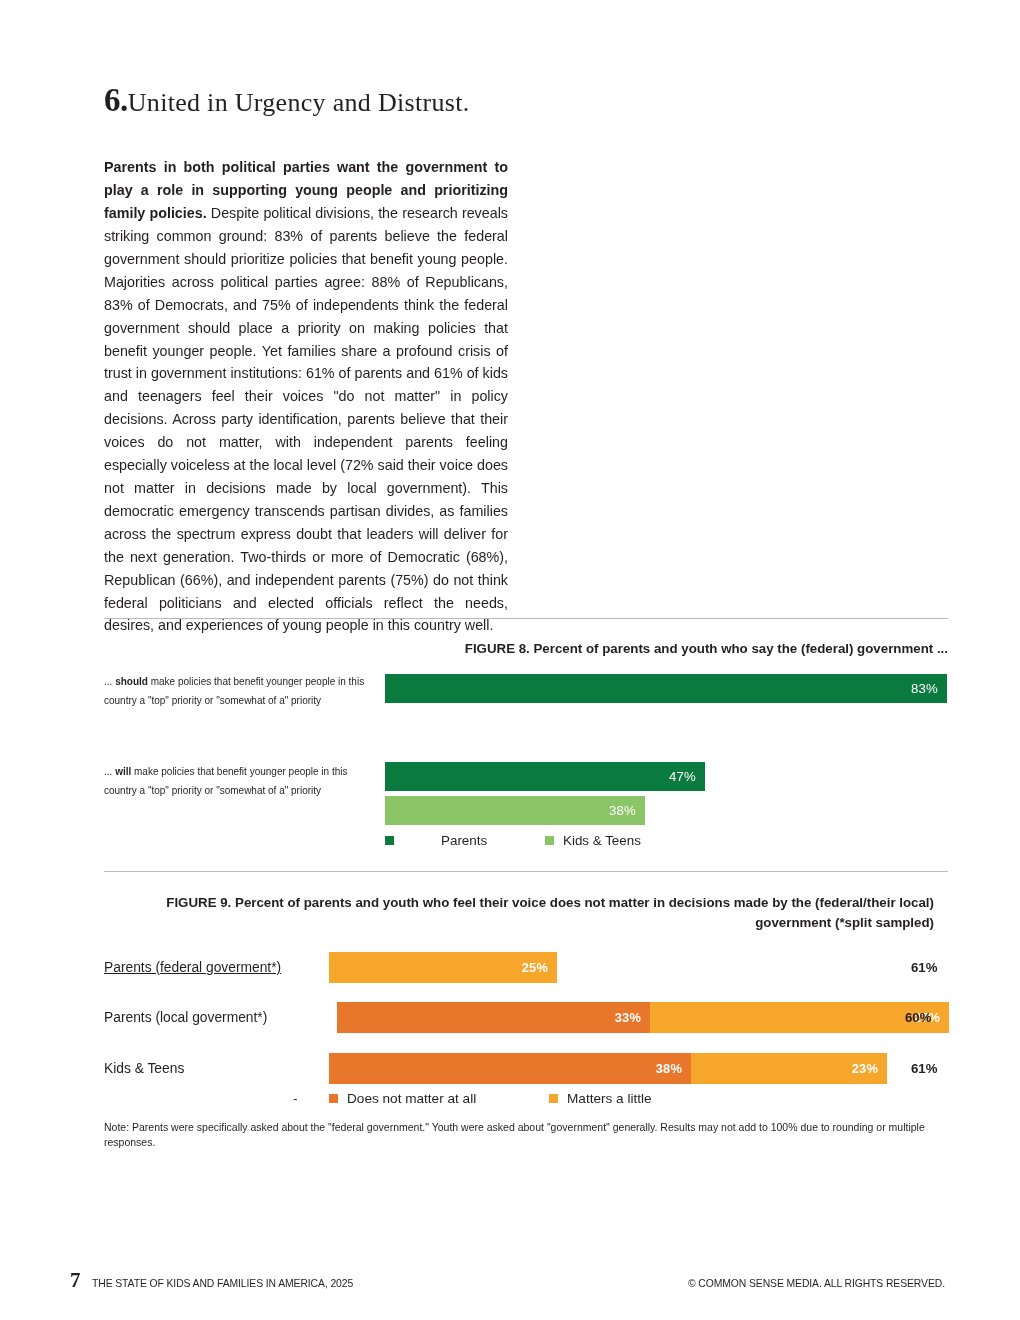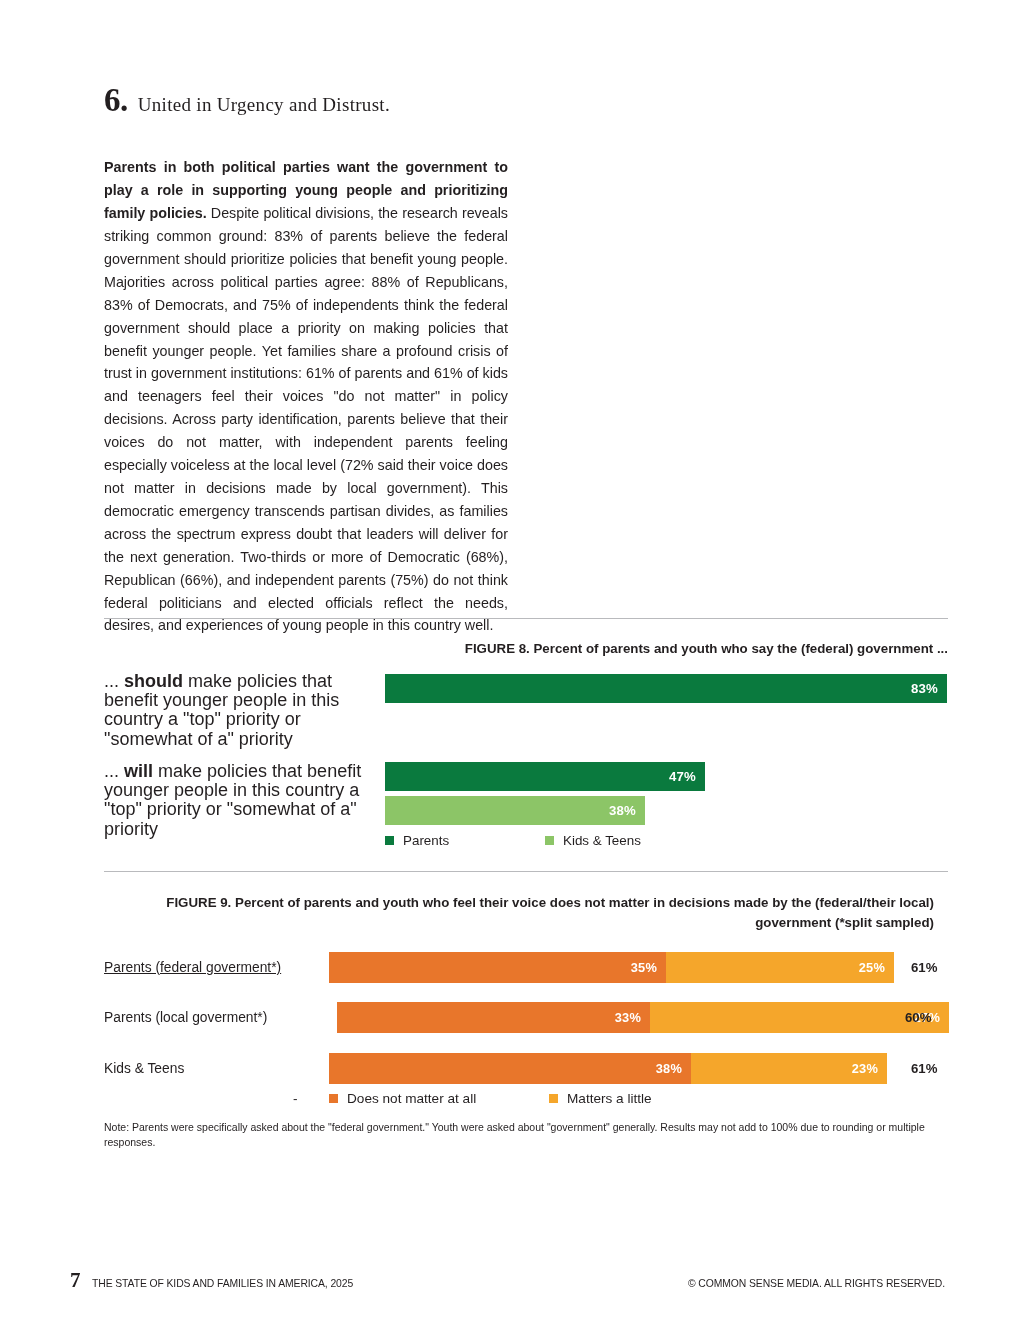--- a/index.html
+++ b/index.html
@@ -30,24 +30,23 @@
     align-items: baseline;
     font-family: "Liberation Serif", serif;
   }
   .section-num {
     font-size: 33px;
     font-weight: bold;
     letter-spacing: -0.5px;
     line-height: 1;
   }
   .section-title {
-    font-size: 19px;
+    font-size: 26px;
     font-weight: normal;
     letter-spacing: 0.3px;
-    margin-left: 10px;
     line-height: 1;
   }
 
   
   .body-col {
     position: absolute;
     left: 104px;
     top: 142px;
     width: 404px;
     font-size: 14.3px;
@@ -80,59 +79,59 @@
     color: #231f20;
     text-align: right;
   }
   .fig8-title { top: 639px; width: 844px; }
   .fig9-title { top: 893px; width: 830px; }
 
   .f8-label {
     position: absolute;
     left: 104px;
     width: 262px;
-    font-size: 18px;
+    font-size: 10px;
     line-height: 19.2px;
     color: #231f20;
   }
   .f8-label b { font-weight: bold; }
   .f8-label.l1 { top: 672px; }
   .f8-label.l2 { top: 762px; }
 
   .f8bar {
     position: absolute;
     left: 385px;
     height: 29px;
     display: flex;
     align-items: center;
     justify-content: flex-end;
   }
   .f8bar span {
     color: #ffffff;
     font-size: 13.2px;
-    font-weight: bold;
+    font-weight: normal;
     padding-right: 9px;
     letter-spacing: 0.2px;
   }
   .f8bar.b1 { top: 674px; width: 562px; background: #0a7a3e; }
   .f8bar.b2 { top: 708px; width: 543px; background: #8cc567; }
   .f8bar.b3 { top: 762px; width: 320px; background: #0a7a3e; }
   .f8bar.b4 { top: 796px; width: 260px; background: #8cc567; }
 
   .f8-legend {
     position: absolute;
     left: 385px;
     top: 833px;
     display: flex;
     align-items: center;
     font-size: 13.4px;
     color: #231f20;
   }
   .lg-item { display: flex; align-items: center; }
-  .lg-item.first { width: 160px; }
+  .lg-item.first { width: 160px; gap: 38px; }
   .lg-swatch {
     width: 9px; height: 9px;
     margin-right: 9px;
     display: inline-block;
   }
   .lg-swatch.dark { background: #0a7a3e; }
   .lg-swatch.light { background: #8cc567; }
 
   
   .f9-label {
@@ -285,23 +284,20 @@
 
   <div class="rule r2"></div>
 
   <div class="fig-title fig9-title">FIGURE 9. Percent of parents and youth who feel their voice does not matter in decisions made by the (federal/their local) government (*split sampled)</div>
 
   <div class="f9-label y1">Parents (federal goverment*)</div>
   <div class="f9-label y2">Parents (local goverment*)</div>
   <div class="f9-label y3">Kids &amp; Teens</div>
 
   <div class="f9row r1">
-    <div class="seg a" style="width:337px">
-        <span>35%</span>
-      </div>
     <div class="seg b" style="width:228px">
         <span>25%</span>
       </div>
   </div>
   <div class="f9-total t1">61%</div>
 
   <div class="f9row r2">
     <div class="seg a" style="width:313px">
         <span>33%</span>
       </div>

